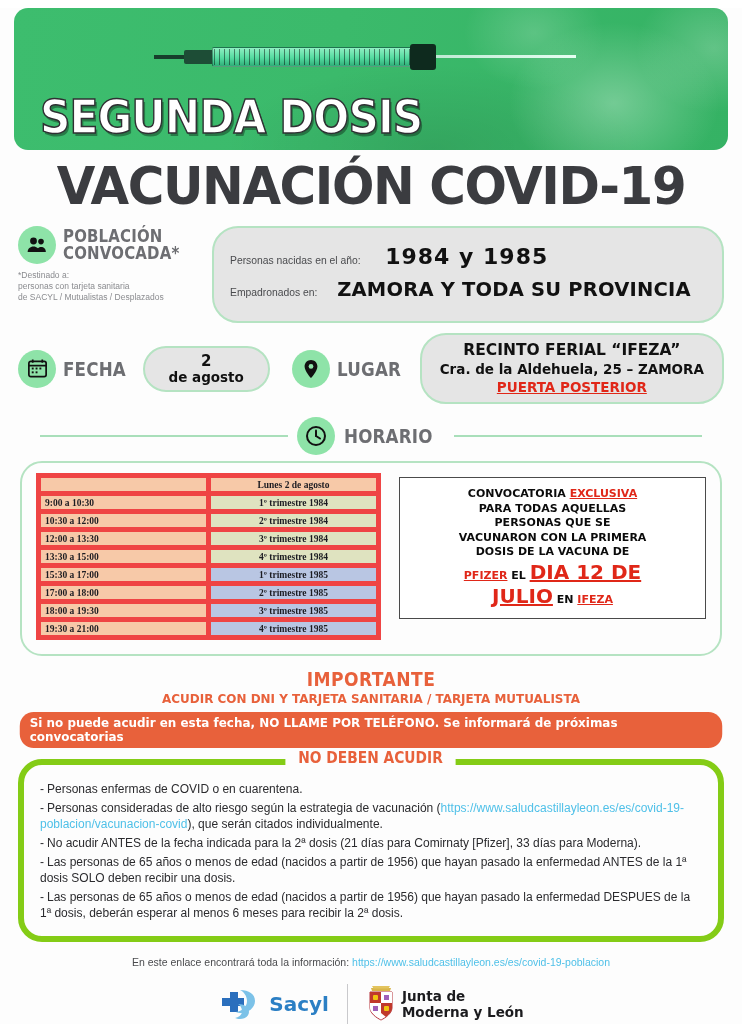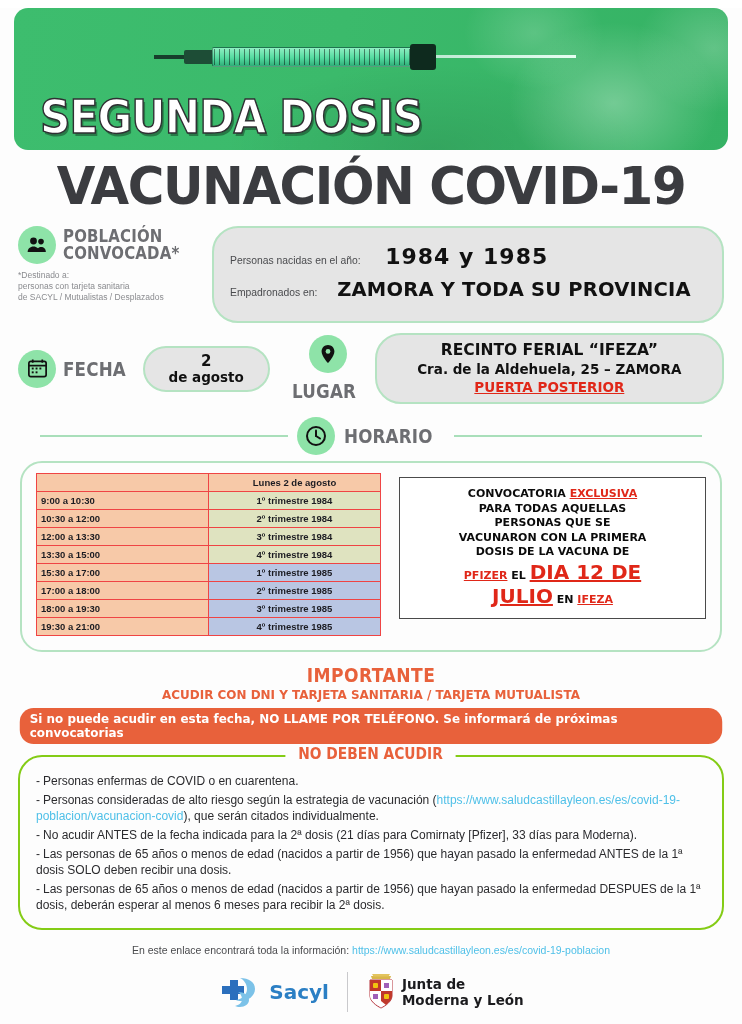--- a/index.html
+++ b/index.html
@@ -103,42 +103,42 @@
   .pob-val.years { font-size:22px; letter-spacing:1px; }
   .pob-val.city { font-size:19.5px; letter-spacing:.2px; }
 
   
   .row-fecha { display:flex; align-items:center; margin:10px 18px 0 18px; gap:8px; }
   .fecha-grp { display:flex; align-items:center; gap:7px; }
   .fecha-grp .seclabel { font-size:19px; }
   .fecha-pill { padding:5px 24px; text-align:center; min-width:124px; }
   .fecha-day { font-family:"DejaVu Sans",sans-serif; font-weight:bold; font-size:15px; color:#111; line-height:17px;}
   .fecha-mon { font-family:"DejaVu Sans",sans-serif; font-weight:bold; font-size:13.5px; color:#111; line-height:15px;}
-  .lugar-grp { display:flex; align-items:center; gap:7px; margin-left:14px;flex-direction:column; }
+  .lugar-grp { display:flex; align-items:center; gap:7px; margin-left:14px; }
   .lugar-grp .seclabel { font-size:19px; }
   .lugar-pill { flex:1; padding:6px 12px; text-align:center; margin-left:2px; }
   .lugar-l1 { font-family:"DejaVu Sans",sans-serif; font-weight:bold; font-size:15.5px; color:#111; line-height:19px;}
   .lugar-l2 { font-family:"DejaVu Sans",sans-serif; font-weight:bold; font-size:13.5px; color:#111; line-height:18px;}
   .lugar-l3 { font-family:"DejaVu Sans",sans-serif; font-weight:bold; font-size:13.5px; color:#e02718; line-height:18px;
               text-decoration:underline; }
 
   
   .horario-head { display:flex; align-items:center; justify-content:center; gap:9px; margin:13px 40px 0 40px; }
   .hline { flex:1; height:2px; background:#a9dfba; }
   .horario-head .seclabel { font-size:19px; }
   .horario-body {
     display:flex; margin:6px 20px 0 20px; gap:18px;
     border:2px solid #b5e3c2; border-radius:22px; padding:10px 14px 14px 14px;
     align-items:flex-start;
   }
 
   table.sched { border-collapse:collapse; width:345px; table-layout:fixed; }
   table.sched td, table.sched th {
-    border:1px solid #ef4444;
-    font-family:Liberation Sans, sans-serif; font-weight:bold;
+    border:5px solid #ef4444;
+    font-family:Liberation Serif, serif; font-weight:bold;
     font-size:9.5px; color:#1c1c22; height:18px; padding:0 4px;
   }
   .c-time { width:112px; background:#f7c9a8; text-align:left; }
   .c-hdr-blank { background:#f7c9a8; }
   .c-hdr { background:#f7c9a8; text-align:center; font-size:10px; }
   .c-84 { background:#dfe3c0; text-align:center; }
   .c-85 { background:#b9c6e3; text-align:center; }
 
   .exclusiva {
     flex:1; border:1px solid #4a4a4a; background:#fff;
@@ -160,21 +160,21 @@
   }
   .imp-banner {
     margin:6px 18px 0 18px; background:#e8613b; border-radius:14px;
     color:#fff; font-family:"DejaVu Sans",sans-serif; font-weight:bold;
     font-size:12px; padding:4px 10px; transform:scaleX(.995);
   }
 
   
   .nda-wrap { margin:11px 18px 0 18px; position:relative; }
   .nda-box {
-    border:2px solid #84cc16; border-radius:24px;
+    border:6px solid #84cc16; border-radius:24px;
     padding:16px 16px 12px 16px;
   }
   .nda-legend {
     position:absolute; top:-10px; left:0; right:0; text-align:center;
   }
   .nda-legend span {
     background:#fdfdfd; padding:0 14px;
     font-family:"DejaVu Sans",sans-serif; font-weight:bold; font-size:15px; color:#e8613b;
     transform:scaleX(.92); display:inline-block;
   }

